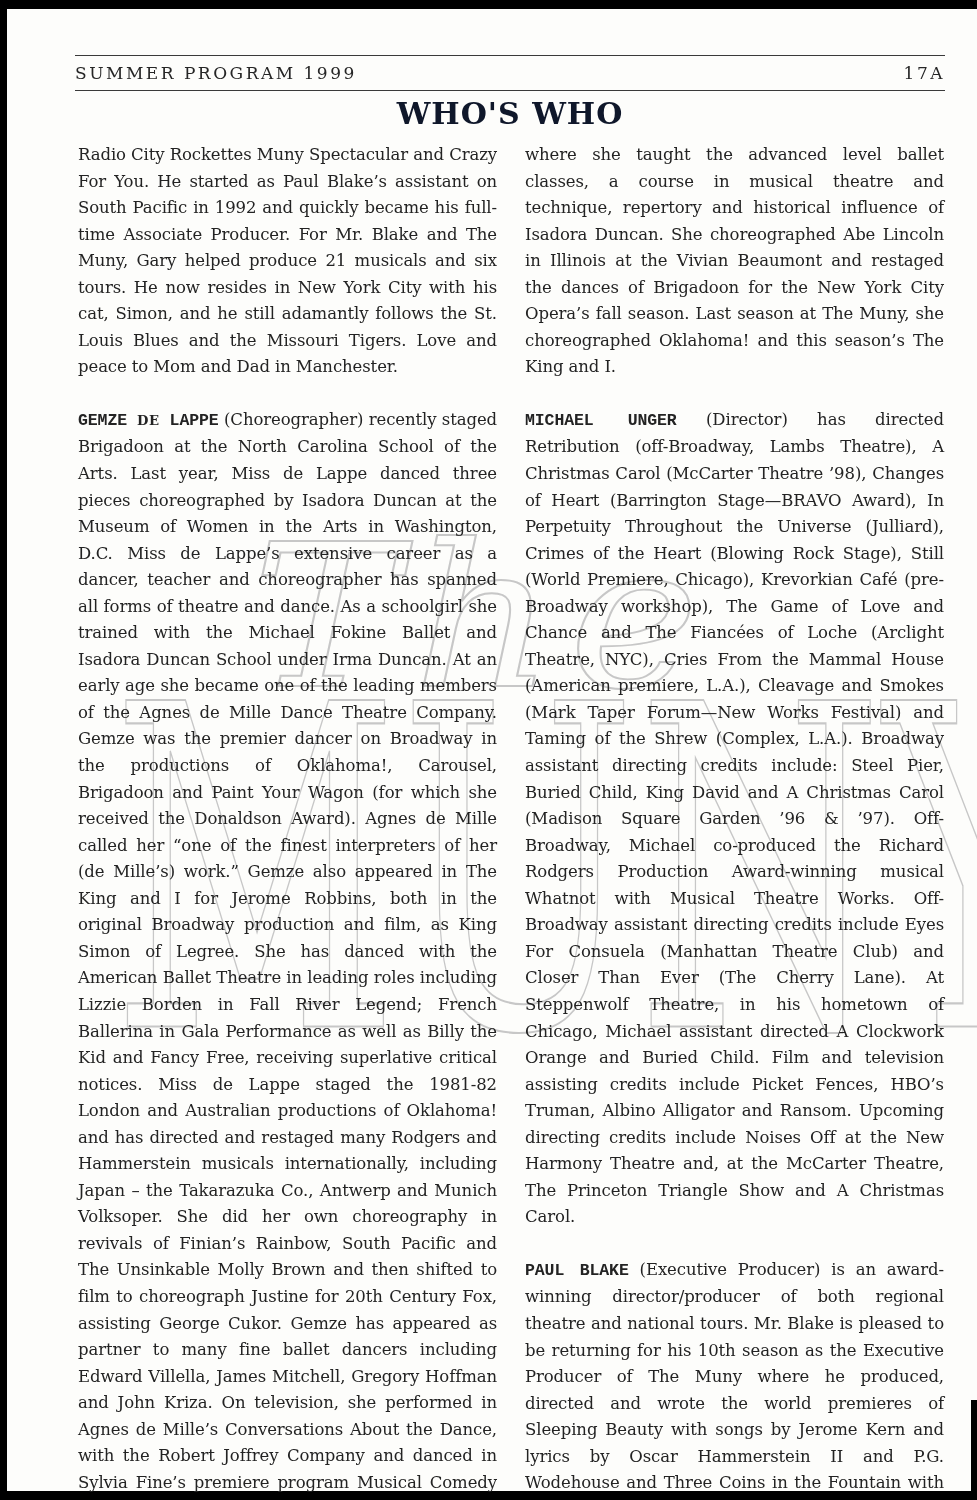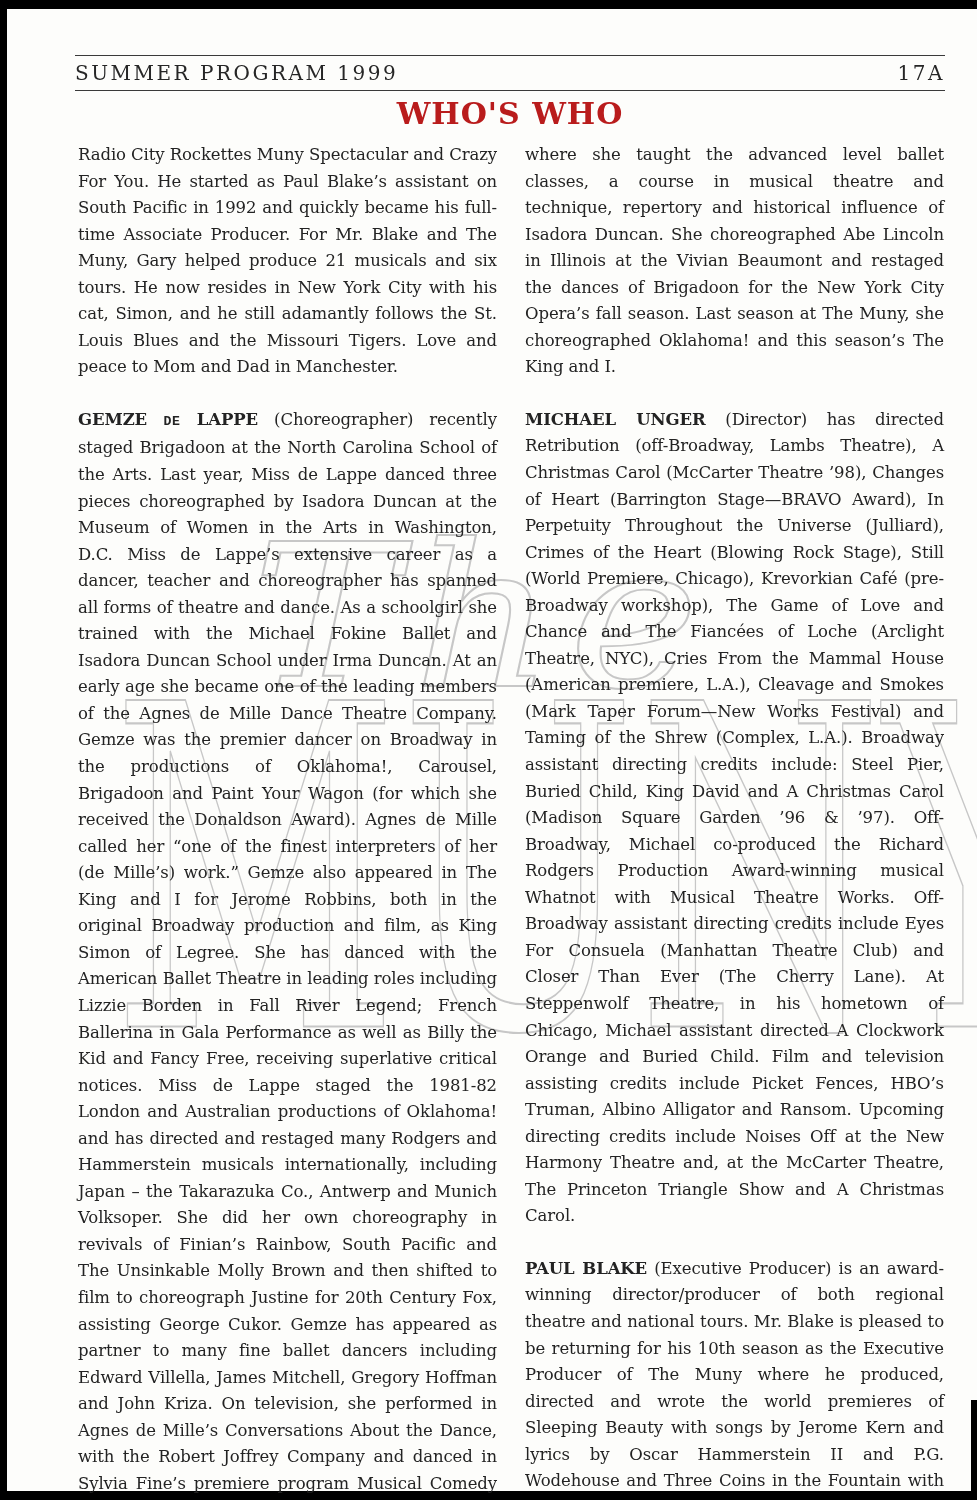--- a/index.html
+++ b/index.html
@@ -25,38 +25,38 @@
   .wm1{left:252px;top:518px;font-size:190px;font-style:italic;letter-spacing:12px;transform:scale(1.16,1.05);}
   .wm2{left:112px;top:648px;font-size:400px;letter-spacing:2px;transform:scale(0.70,1.12);}
 
   .content{position:relative;z-index:1;}
 
   
   .header{
     position:absolute;left:75px;top:55px;width:870px;height:34px;
     border-top:1.5px solid #3a3a3a;border-bottom:1.5px solid #3a3a3a;
     display:flex;justify-content:space-between;align-items:center;
-    font-size:20px;letter-spacing:2.5px;color:#262626;text-align:right;
+    font-size:17px;letter-spacing:2.5px;color:#262626;text-align:right;
   }
   .page-title{
     position:absolute;left:75px;top:96px;width:870px;text-align:center;
-    font-size:30px;font-weight:bold;letter-spacing:1px;color:#b91c1c;
+    font-size:30px;font-weight:bold;letter-spacing:1px;color:#0f172a;
   }
 
   
   .columns{
     position:absolute;left:78px;top:142px;width:866px;
     display:flex;gap:28px;
   }
   .col{width:419px;text-align:justify;font-size:16.5px;line-height:26.55px;
        letter-spacing:-0.1px;color:#232323;}
   .col p{margin:0 0 26px 0;}
   .i{}
-  .b{font-weight:bold;}
-  .bsm{font-weight:bold;font-size:0.8em;letter-spacing:0.5px;font-family:Liberation Mono, monospace;}
+  .b{font-weight:bold;font-family:Liberation Mono, monospace;}
+  .bsm{font-weight:bold;font-size:0.8em;letter-spacing:0.5px;}
 </style>
 </head>
 <body>
 
 <div class="wm wm1">The</div>
 <div class="wm wm2">MUNY</div>
 
 <div class="content">
   <div class="header">
     <span>SUMMER PROGRAM 1999</span>

